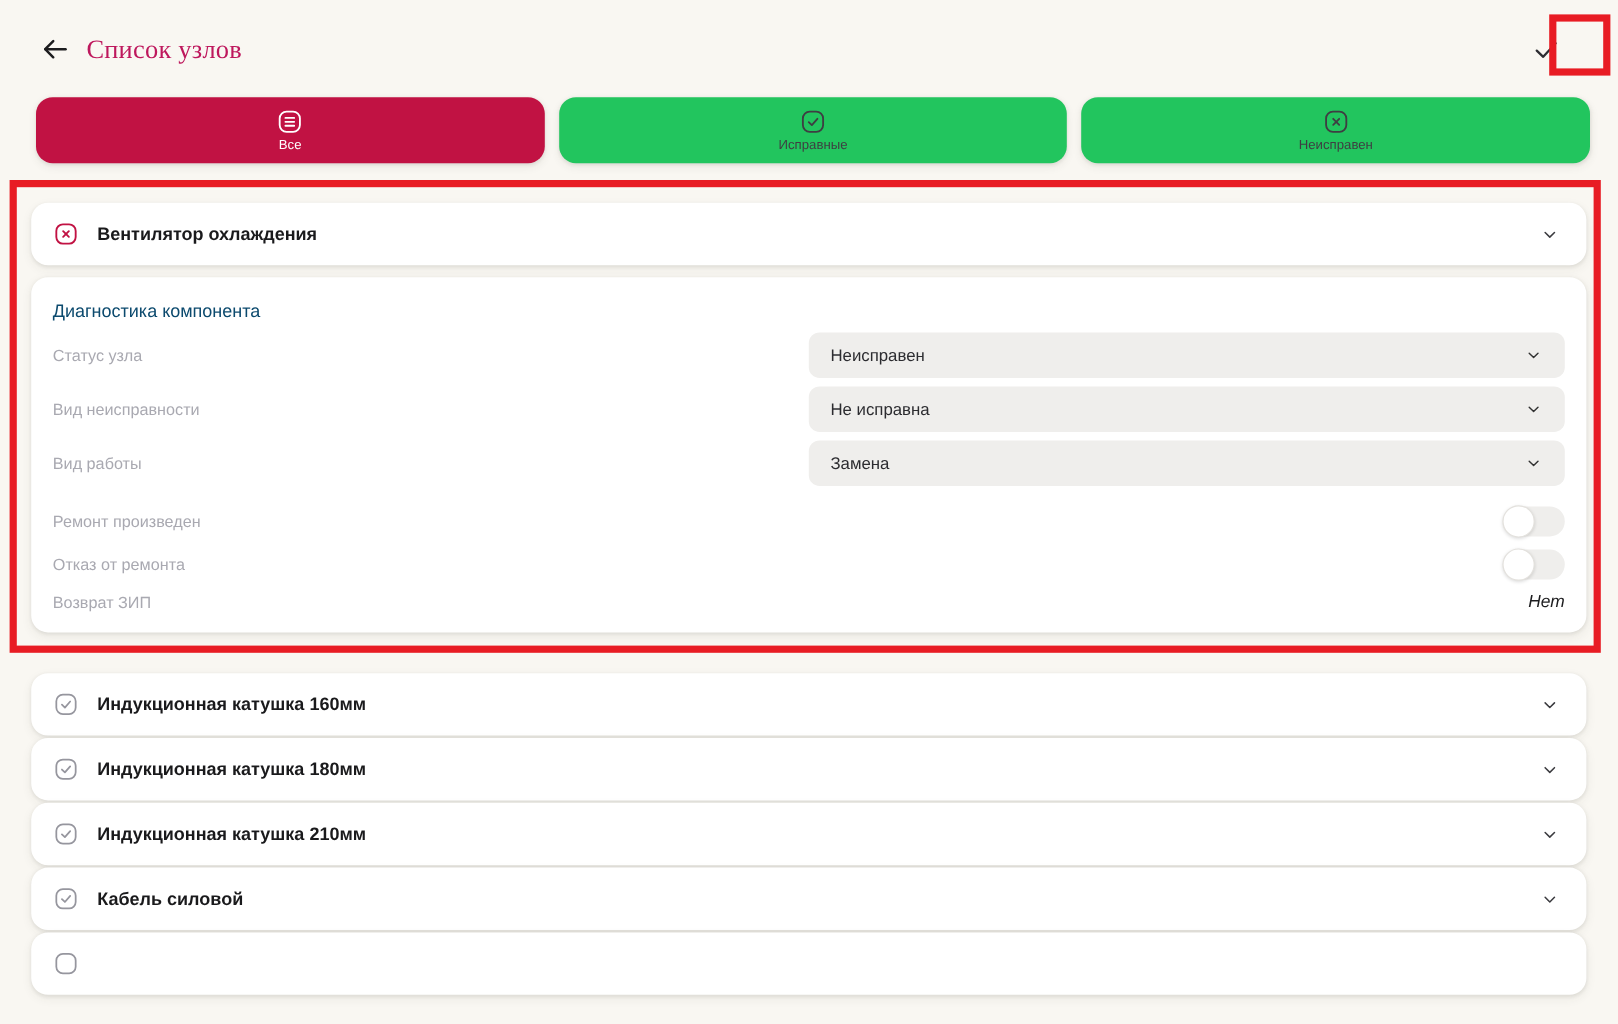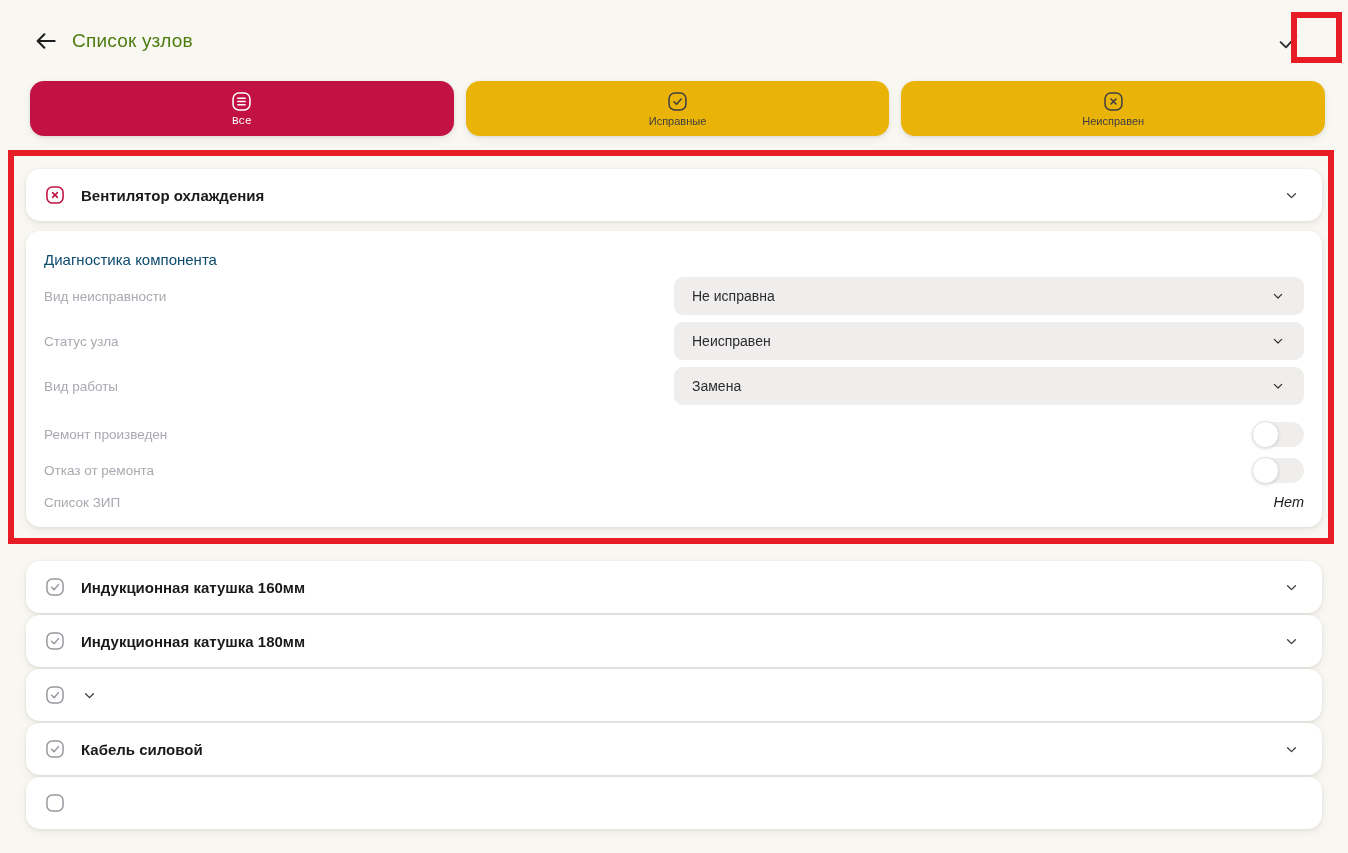--- a/index.html
+++ b/index.html
@@ -15,37 +15,37 @@
   
   .header {
     display: flex; align-items: center; justify-content: space-between;
     padding: 20px 34px 0 32px; height: 62px;
   }
   .header-left { display: flex; align-items: center; gap: 12px; }
   .back-btn {
     background: none; border: none; cursor: pointer; color: #1d1d1f;
     width: 28px; height: 28px; display: flex; align-items: center; justify-content: center;
   }
-  .page-title { font-size: 19px; font-weight: 400; color: #4d7c0f; letter-spacing: .2px; }
+  .page-title { font-size: 22px; font-weight: 400; color: #be185d; letter-spacing: .2px; font-family: Liberation Serif, serif; }
   .confirm-btn {
     background: #fff0; border: none; cursor: pointer; color: #2e2e33;
     width: 40px; height: 40px; display: flex; align-items: center; justify-content: center;
     margin-right: 6px;
   }
 
   
   .tabs { display: flex; gap: 12px; margin: 19px 23px 0 30px; }
   .tab {
     flex: 1 1 0; height: 55px; border: none; border-radius: 14px; cursor: pointer;
-    background: #eab308; color: #3e3e42;
+    background: #22c55e; color: #3e3e42;
     display: flex; flex-direction: column; align-items: center; justify-content: center; gap: 2px;
     box-shadow: 0 1px 3px rgba(60,55,45,.10), 0 3px 8px rgba(60,55,45,.07);
     font-family: inherit;
   }
-  .tab.active { background: var(--accent, #c11243); color: #ffffff; font-family: Liberation Mono, monospace; }
+  .tab.active { background: var(--accent, #c11243); color: #ffffff; }
   .tab .tab-label { font-size: 11px; line-height: 12px; }
   .tab svg { display: block; }
 
   
   .stack { margin: 0 26px; }
   .card {
     background: #ffffff; border-radius: 14px;
     box-shadow: 0 1px 3px rgba(60,55,45,.09), 0 3px 9px rgba(60,55,45,.07);
   }
   .acc-header {
@@ -172,46 +172,46 @@
     <span class="acc-title">Вентилятор охлаждения</span>
     <span class="chev">
       <svg width="17" height="17" viewBox="0 0 24 24" fill="none" stroke="currentColor" stroke-width="1.8" stroke-linecap="round" stroke-linejoin="round">
         <path d="M6.5 9.5 L12 15 L17.5 9.5"></path>
       </svg>
     </span>
   </div>
 
   <div class="card panel m-panel">
     <div class="panel-title">Диагностика компонента</div>
+
+    <div class="row row-select">
+      <span class="f-label">Статус узла</span>
+      <div class="select-field">
+        <span class="sel-value">Неисправен</span>
+        <span class="chev">
+          <svg width="16" height="16" viewBox="0 0 24 24" fill="none" stroke="currentColor" stroke-width="1.8" stroke-linecap="round" stroke-linejoin="round">
+              <path d="M6.5 9.5 L12 15 L17.5 9.5"></path>
+            </svg>
+        </span>
+      </div>
+    </div>
 
     <div class="row row-select">
       <span class="f-label">Вид неисправности</span>
       <div class="select-field">
         <span class="sel-value">Не исправна</span>
         <span class="chev">
           <svg width="16" height="16" viewBox="0 0 24 24" fill="none" stroke="currentColor" stroke-width="1.8" stroke-linecap="round" stroke-linejoin="round">
               <path d="M6.5 9.5 L12 15 L17.5 9.5"></path>
             </svg>
         </span>
       </div>
     </div>
 
     <div class="row row-select">
-      <span class="f-label">Статус узла</span>
-      <div class="select-field">
-        <span class="sel-value">Неисправен</span>
-        <span class="chev">
-          <svg width="16" height="16" viewBox="0 0 24 24" fill="none" stroke="currentColor" stroke-width="1.8" stroke-linecap="round" stroke-linejoin="round">
-              <path d="M6.5 9.5 L12 15 L17.5 9.5"></path>
-            </svg>
-        </span>
-      </div>
-    </div>
-
-    <div class="row row-select">
       <span class="f-label">Вид работы</span>
       <div class="select-field">
         <span class="sel-value">Замена</span>
         <span class="chev">
           <svg width="16" height="16" viewBox="0 0 24 24" fill="none" stroke="currentColor" stroke-width="1.8" stroke-linecap="round" stroke-linejoin="round">
               <path d="M6.5 9.5 L12 15 L17.5 9.5"></path>
             </svg>
         </span>
       </div>
     </div>
@@ -224,21 +224,21 @@
     </div>
 
     <div class="row row-toggle">
       <span class="f-label">Отказ от ремонта</span>
       <button class="toggle" data-state="off">
         <span class="knob"></span>
       </button>
     </div>
 
     <div class="row row-text">
-      <span class="f-label">Список ЗИП</span>
+      <span class="f-label">Возврат ЗИП</span>
       <span class="text-value">Нет</span>
     </div>
   </div>
 
   <div class="card acc-header m-first">
     <span class="status grey-ic">
       <svg width="22" height="22" viewBox="0 0 24 24" fill="none" stroke="currentColor" stroke-width="1.6" stroke-linecap="round" stroke-linejoin="round">
         <rect x="3.2" y="3.2" width="17.6" height="17.6" rx="6"></rect>
           <path d="M8.3 12.3 L11 14.9 L15.8 9.4"></path>
       </svg>
@@ -266,20 +266,21 @@
     </span>
   </div>
 
   <div class="card acc-header m-item">
     <span class="status grey-ic">
       <svg width="22" height="22" viewBox="0 0 24 24" fill="none" stroke="currentColor" stroke-width="1.6" stroke-linecap="round" stroke-linejoin="round">
         <rect x="3.2" y="3.2" width="17.6" height="17.6" rx="6"></rect>
           <path d="M8.3 12.3 L11 14.9 L15.8 9.4"></path>
       </svg>
     </span>
+    <span class="acc-title">Индукционная катушка 210мм</span>
     <span class="chev">
       <svg width="17" height="17" viewBox="0 0 24 24" fill="none" stroke="currentColor" stroke-width="1.8" stroke-linecap="round" stroke-linejoin="round">
           <path d="M6.5 9.5 L12 15 L17.5 9.5"></path>
         </svg>
     </span>
   </div>
 
   <div class="card acc-header m-item">
     <span class="status grey-ic">
       <svg width="22" height="22" viewBox="0 0 24 24" fill="none" stroke="currentColor" stroke-width="1.6" stroke-linecap="round" stroke-linejoin="round">

